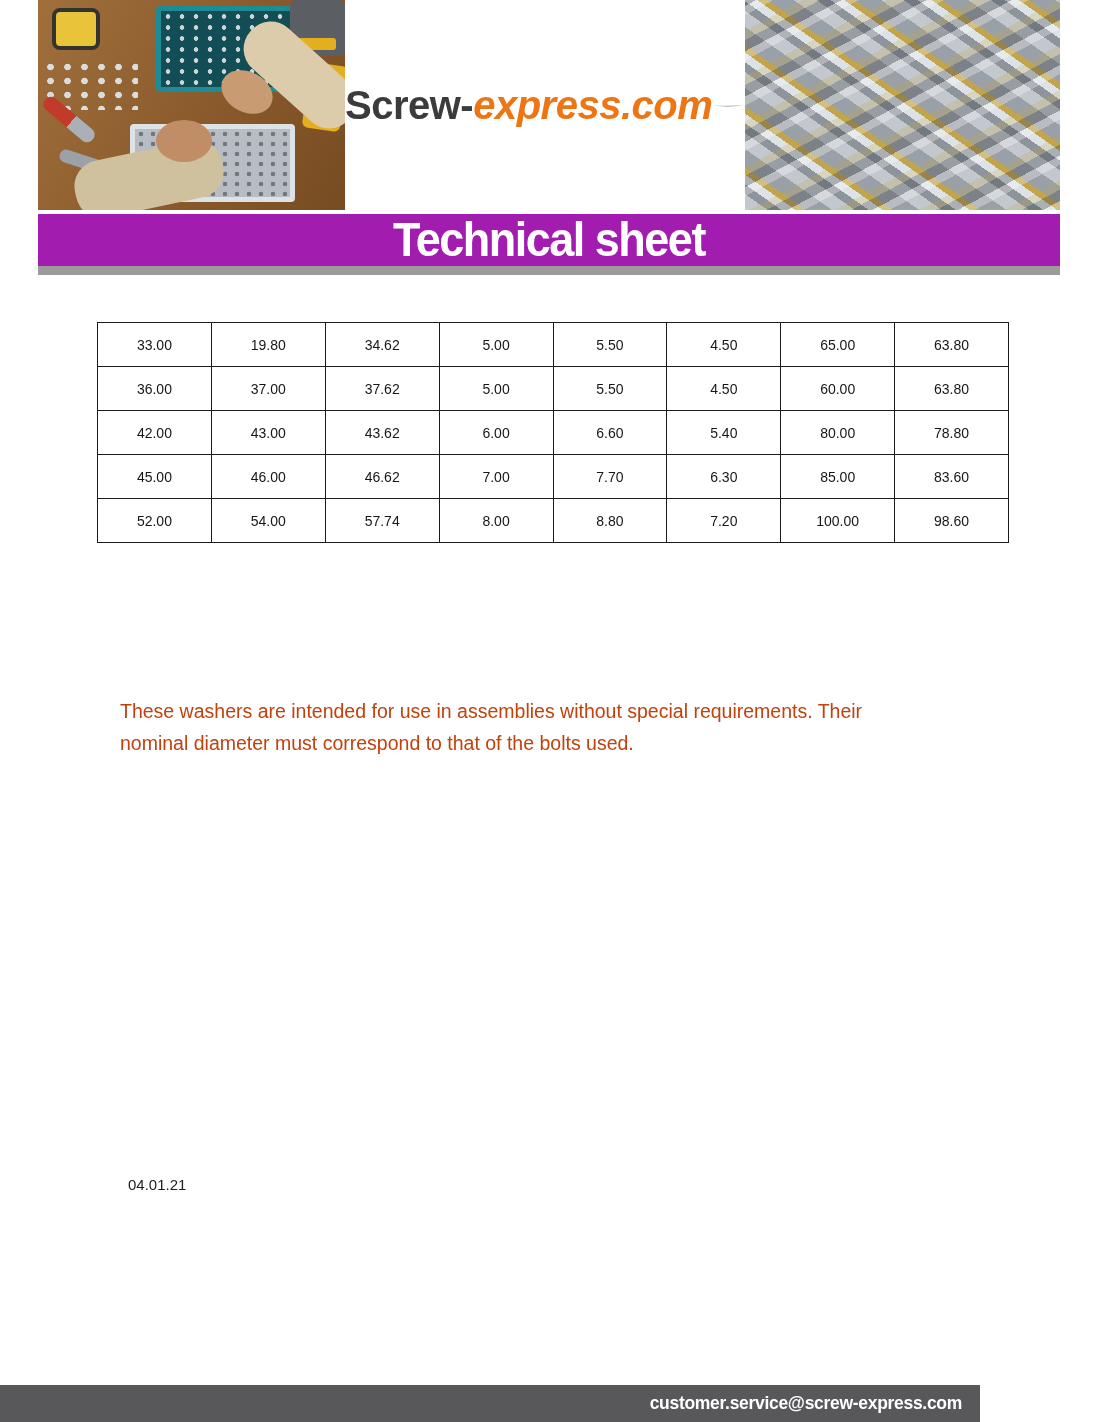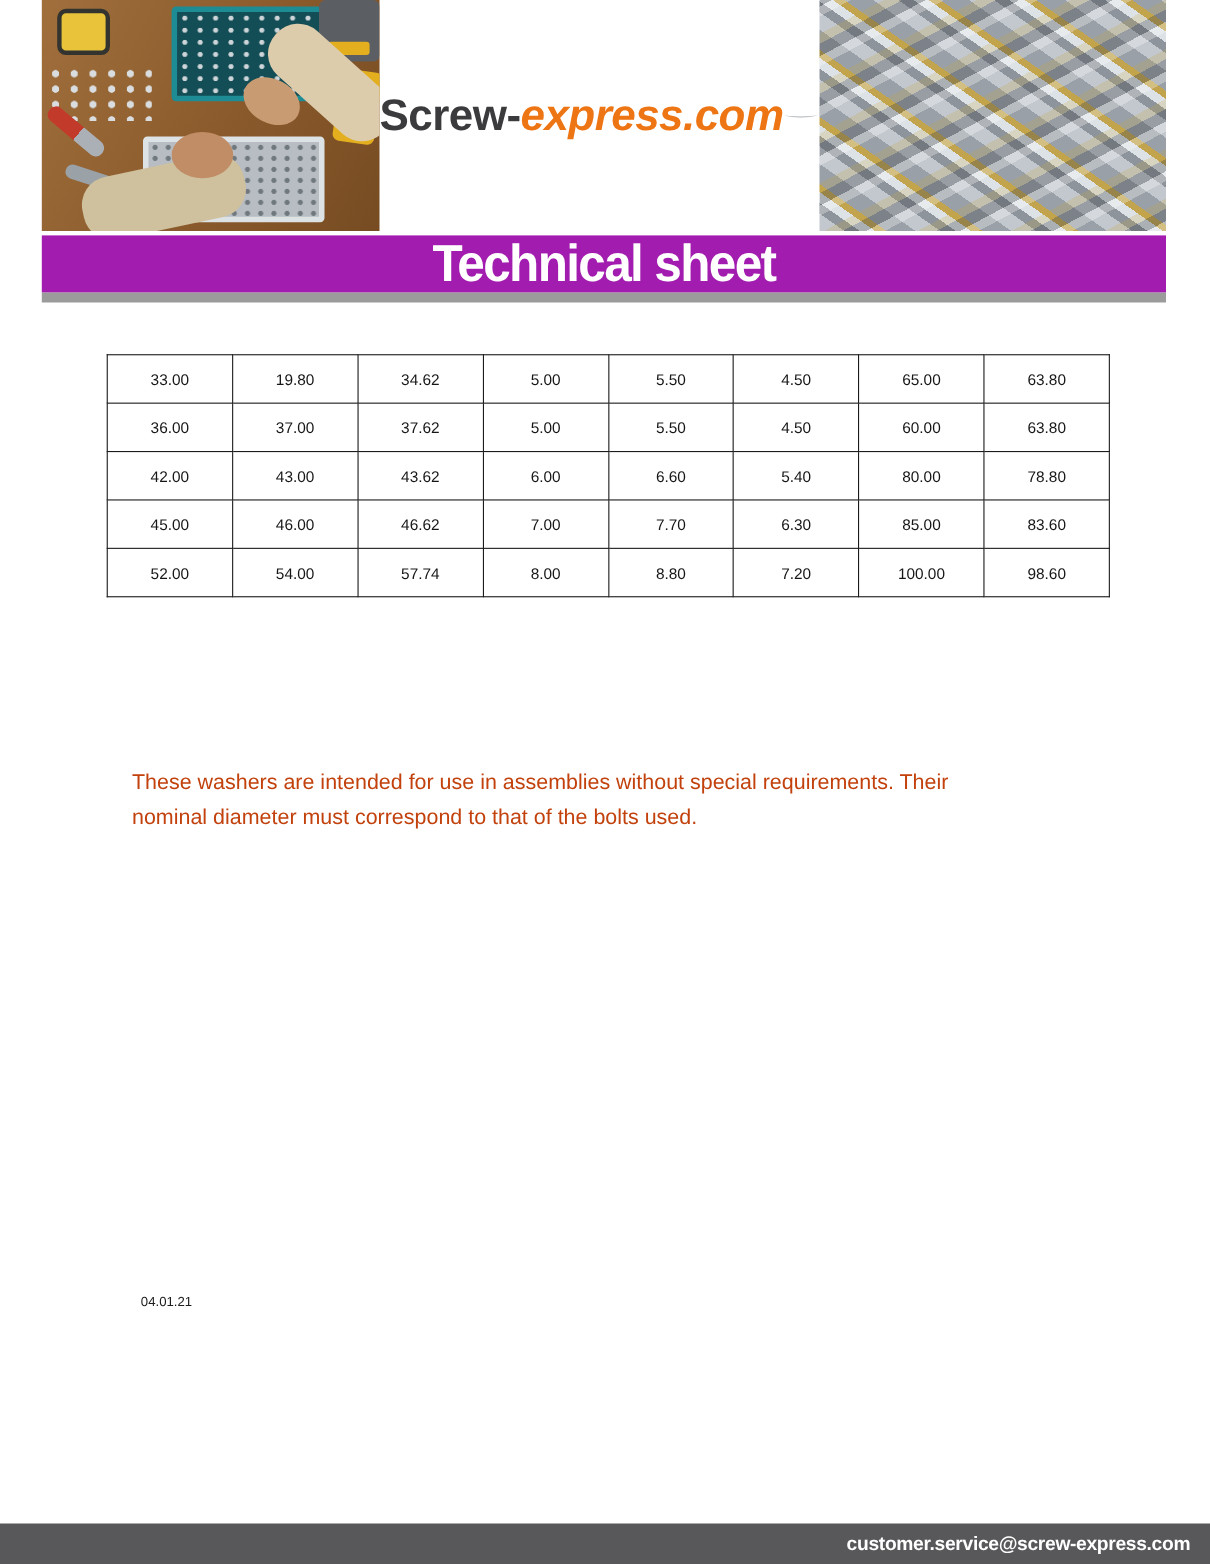--- a/index.html
+++ b/index.html
@@ -85,25 +85,25 @@
 
   
   .paragraphs {
     position: absolute; left: 120px; top: 696px; width: 762px;
     font-size: 19.5px; color: #c2410c; line-height: 31.5px;
   }
   .paragraphs p { margin: 0; }
   .paragraphs p + p { margin-top: 40px; }
 
   
-  .doc-date { position: absolute; left: 128px; top: 1176px; font-size: 12px; color: #1d1d1d; }
+  .doc-date { position: absolute; left: 128px; top: 1176px; font-size: 15px; color: #1d1d1d; }
 
   
   .footer {
-    position: absolute; left: 0; bottom: 0; width: 1100px; height: 37px;
+    position: absolute; left: 0; bottom: 0; width: 980px; height: 37px;
     background: #58585b; display: flex; align-items: center; justify-content: flex-end;
     padding-right: 18px; box-sizing: border-box; padding-left: 46px;
   }
   .footer-email { color: #ffffff; font-weight: 700; font-size: 17.5px; letter-spacing: -0.3px; }
 </style>
 </head>
 <body>
 
 <div class="page">
 

